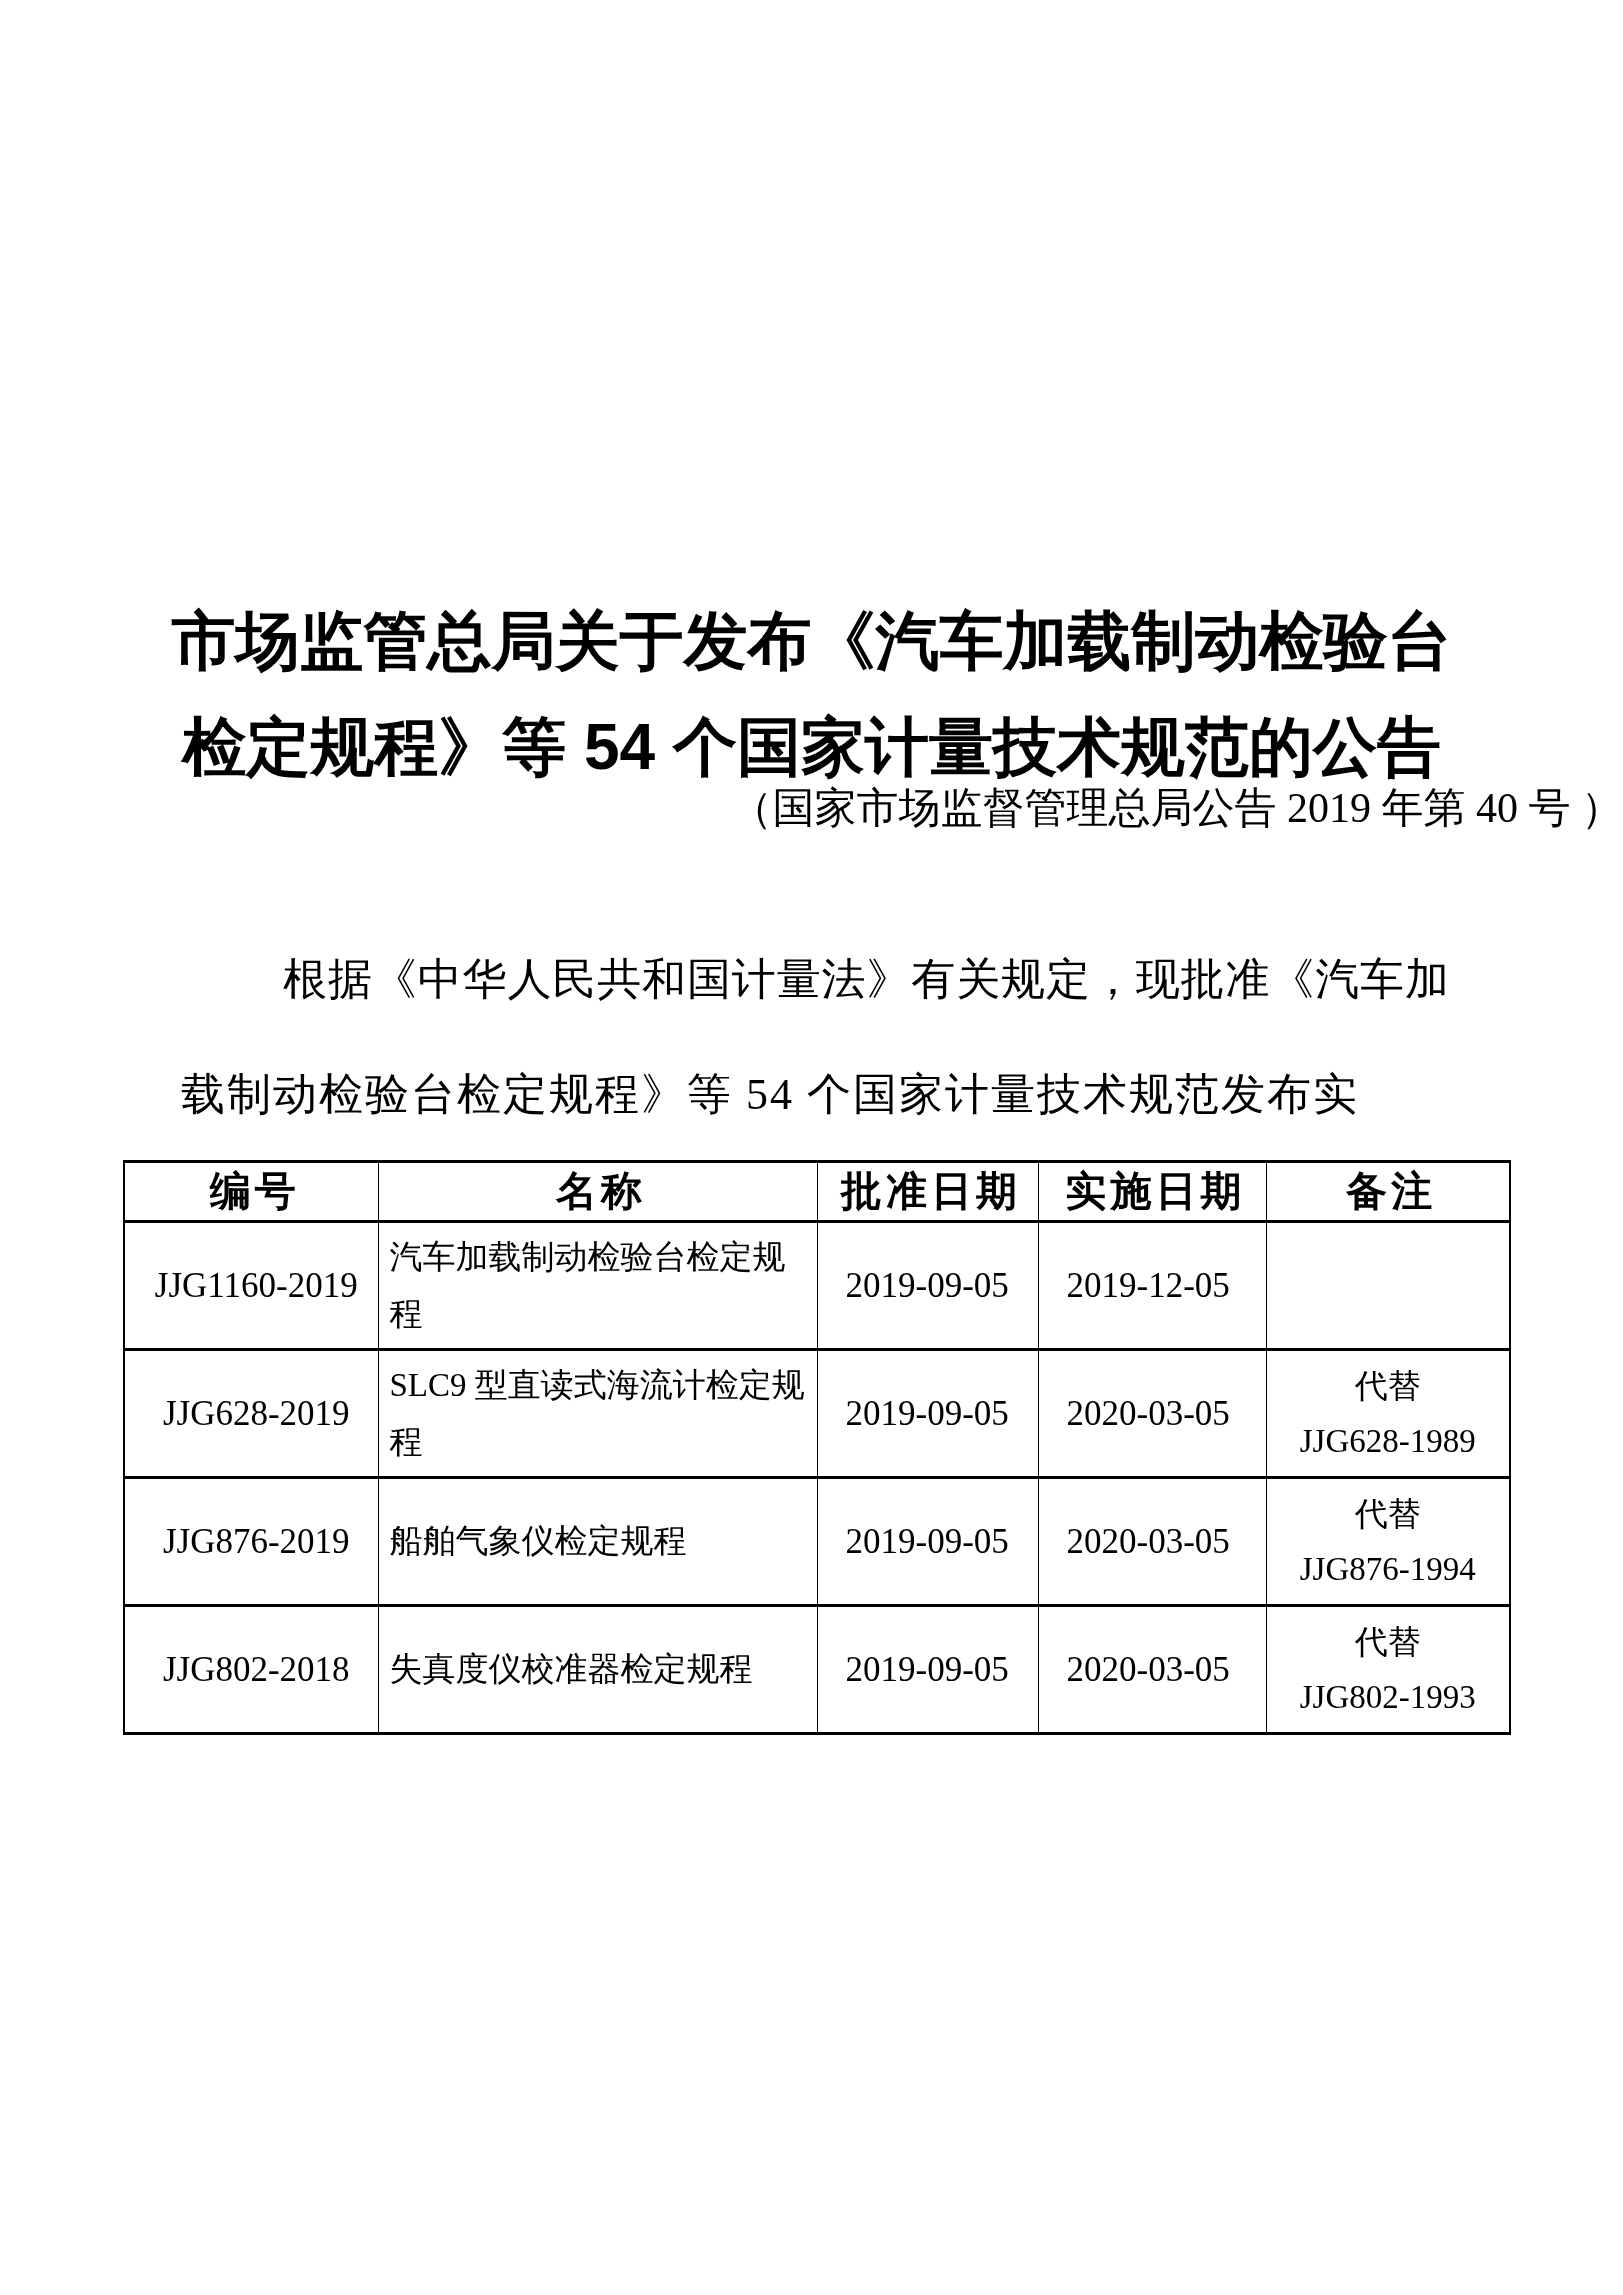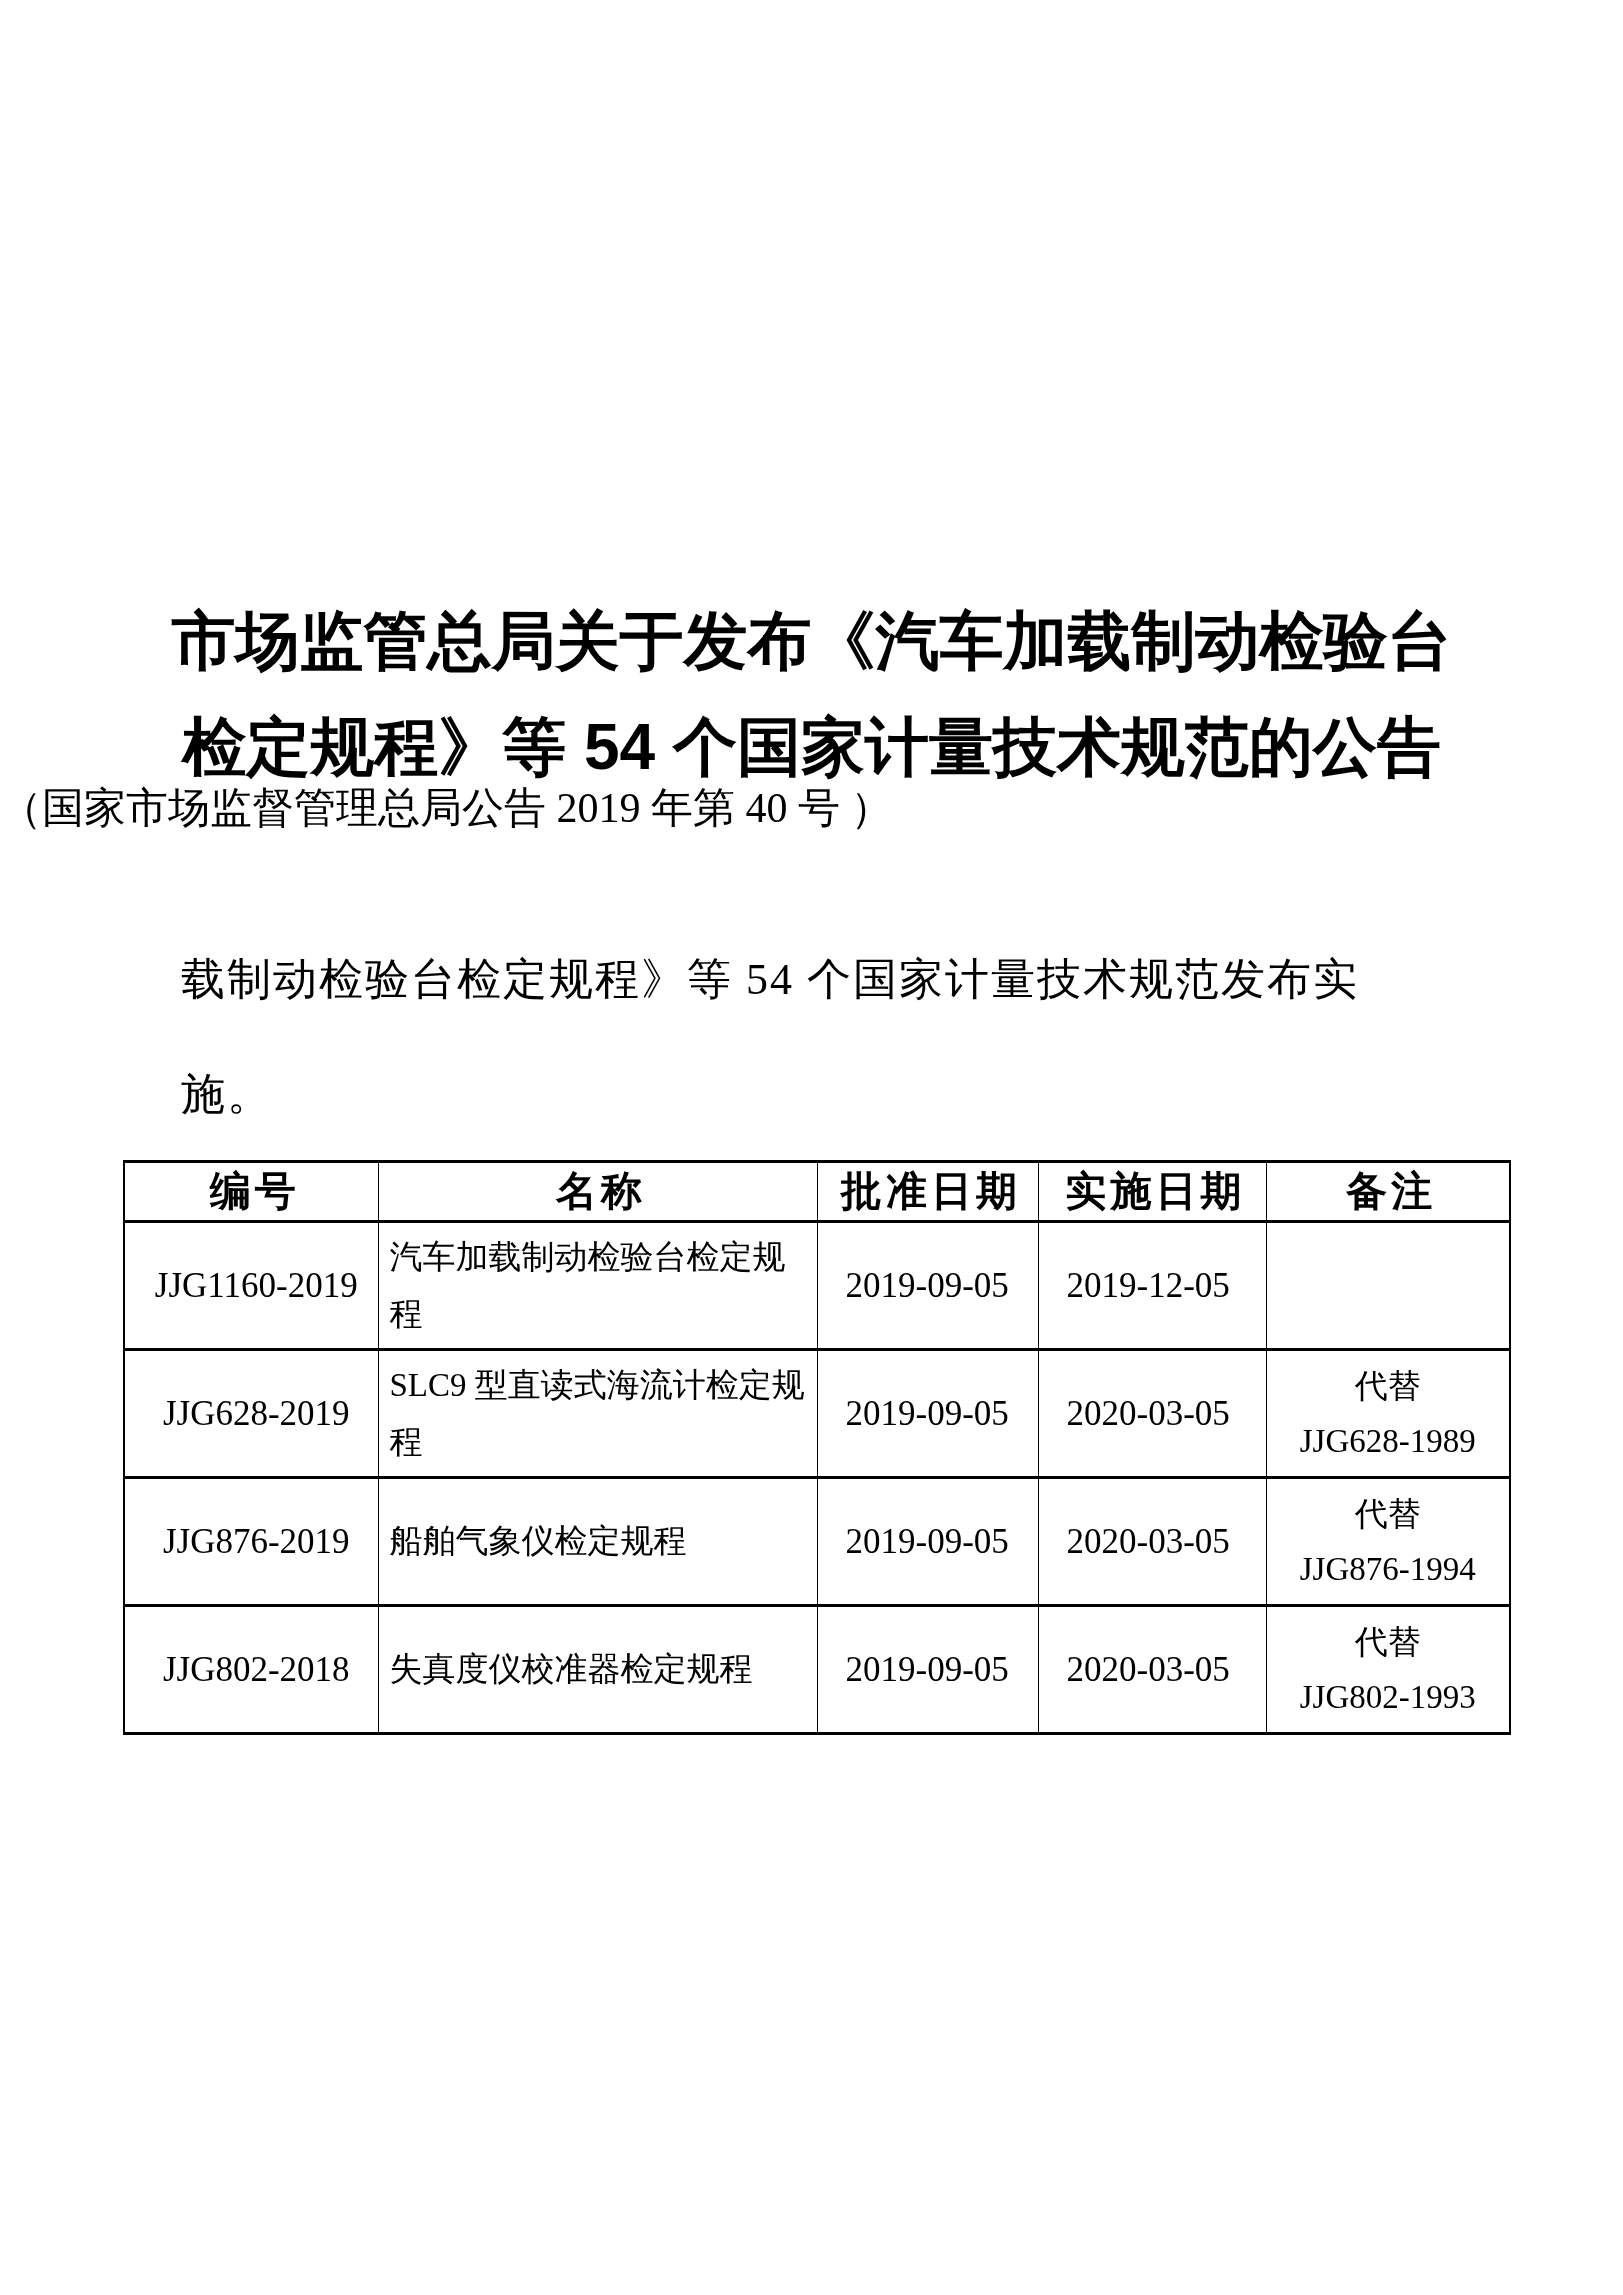--- a/index.html
+++ b/index.html
@@ -26,21 +26,21 @@
     font-weight: 700;
     font-size: 64px;
     line-height: 106px;
     letter-spacing: 0px;
   }
   .doc-subtitle {
     position: absolute;
     top: 781px;
     left: 0;
     width: 100%;
-    text-align: left;
+    text-align: right;
     font-size: 42px;
     line-height: 55px;
     font-family: "Liberation Serif", serif;
   }
   .doc-body {
     position: absolute;
     top: 922px;
     left: 181px;
     width: 1268px;
     font-size: 44px;
@@ -128,20 +128,21 @@
 <div class="page">
 
   <div class="doc-title">
     <div>市场监管总局关于发布《汽车加载制动检验台</div>
     <div>检定规程》等 54 个国家计量技术规范的公告</div>
   </div>
 
   <div class="doc-subtitle">（国家市场监督管理总局公告 2019 年第 40 号 ）</div>
 
   <div class="doc-body">
+    <div class="line-1">根据《中华人民共和国计量法》有关规定，现批准《汽车加</div>
     <div class="line-2">载制动检验台检定规程》等 54 个国家计量技术规范发布实施。</div>
   </div>
 
   <table class="doc-table">
     <colgroup>
       <col style="width:254px">
       <col style="width:439px">
       <col style="width:221px">
       <col style="width:228px">
       <col style="width:244px">

